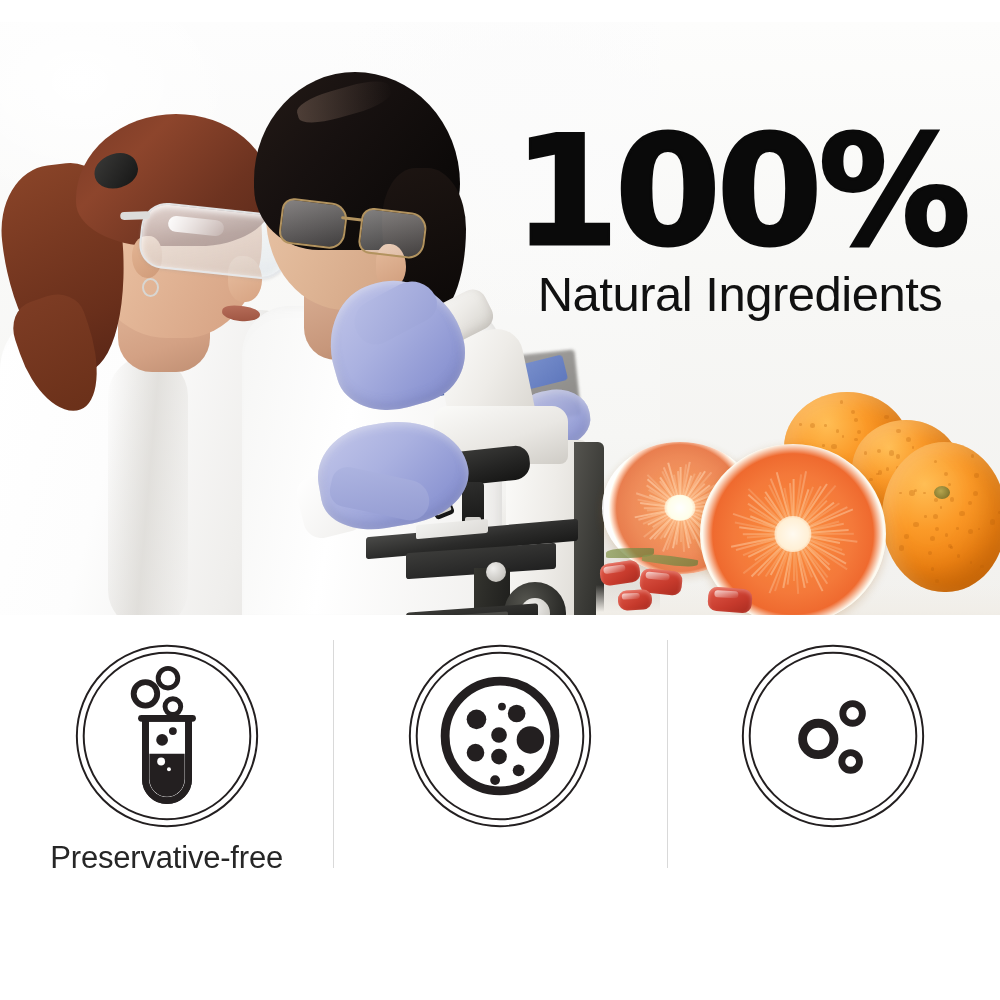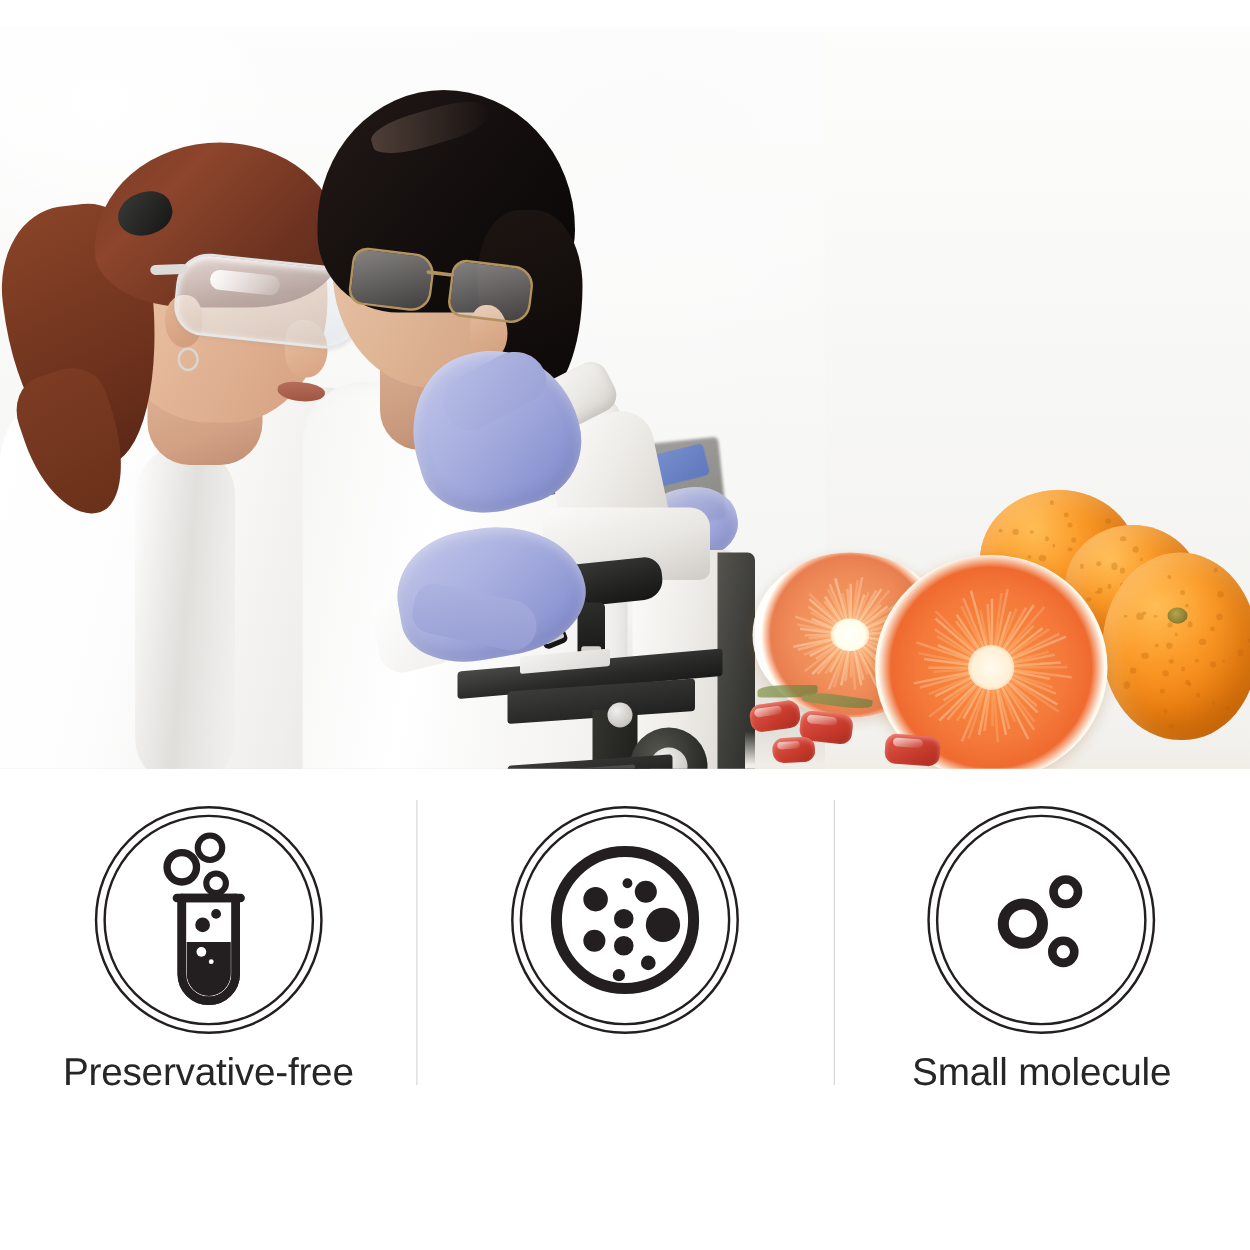--- a/index.html
+++ b/index.html
@@ -852,20 +852,24 @@
           <span class="cap" style="left:22px; top:44px; width:34px; height:20px; transform:rotate(-3deg);">
               <i class="cap-hl" style="left:4px;top:3px;width:18px;height:6px;"></i>
             </span>
           <span class="cap" style="left:112px; top:42px; width:44px; height:24px; transform:rotate(4deg);">
               <i class="cap-hl" style="left:6px;top:3px;width:24px;height:7px;"></i>
             </span>
 
         </div>
       </div>
 
+      <div class="headline">
+        <div class="headline-pct">100%</div>
+        <div class="headline-sub">Natural Ingredients</div>
+      </div>
 
     </div>
   </div>
 
   <div class="features">
 
     <div class="feature">
       <div class="badge">
         <svg viewBox="0 0 200 200" xmlns="http://www.w3.org/2000/svg">
           <circle cx="100" cy="100" r="92" fill="none" stroke="#231f20" stroke-width="2"></circle>
@@ -912,18 +916,17 @@
     <div class="feature">
       <div class="badge">
         <svg viewBox="0 0 200 200" xmlns="http://www.w3.org/2000/svg">
           <circle cx="100" cy="100" r="92" fill="none" stroke="#231f20" stroke-width="2"></circle>
           <circle cx="100" cy="100" r="85" fill="none" stroke="#231f20" stroke-width="2"></circle>
           <circle cx="85" cy="103" r="16" fill="none" stroke="#231f20" stroke-width="9"></circle>
           <circle cx="120" cy="77" r="10" fill="none" stroke="#231f20" stroke-width="7"></circle>
           <circle cx="118" cy="126" r="9" fill="none" stroke="#231f20" stroke-width="7"></circle>
         </svg>
       </div>
-      <div class="feature-label">Small molecule</div>
     </div>
 
   </div>
 
 </div>
 
 </body></html>

